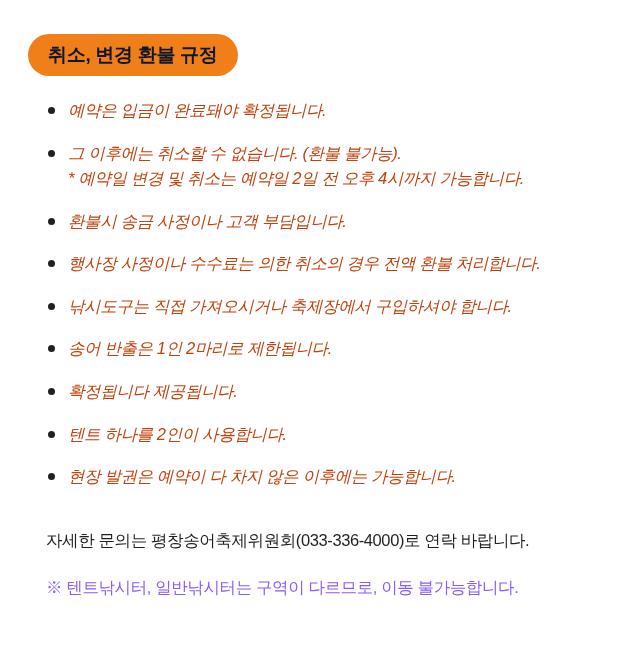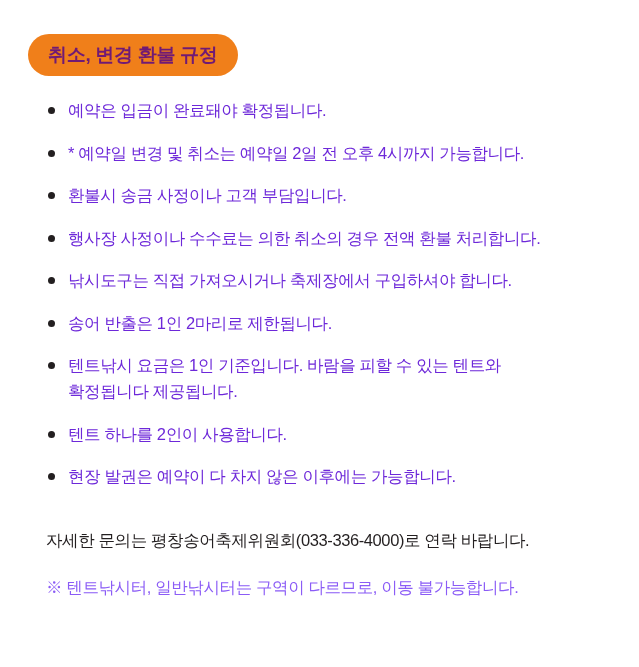--- a/index.html
+++ b/index.html
@@ -17,41 +17,42 @@
   .page {
     position: relative;
     width: 639px;
     height: 667px;
     box-sizing: border-box;
     padding: 34px 28px 0 28px;
   }
   .badge {
     display: inline-block;
     background: #f07f1a;
-    color: #701a75;
+    color: #0f172a;
     font-size: 19px;
     font-weight: bold;
     letter-spacing: -0.3px;
     line-height: 1;
     padding: 11px 20px 12px 20px;
     border-radius: 22px;
   }
   .rules {
     list-style: none;
     margin: 22px 0 0 0;
     padding: 0 0 0 18px;
   }
   .rules li {
     position: relative;
     padding-left: 22px;
     margin-bottom: 17px;
     font-size: 16.5px;
     line-height: 1.55;
     letter-spacing: -0.4px;
-    color: #6d28d9;
+    color: #c2410c;
+    font-style: italic;
   }
   .rules li::before {
     content: "";
     position: absolute;
     left: 2px;
     top: 9px;
     width: 7px;
     height: 7px;
     border-radius: 50%;
     background: #231f20;
@@ -82,36 +83,36 @@
 
 <div class="page">
 
   <div class="badge">취소, 변경 환불 규정</div>
 
   <ul class="rules">
     <li>
       <span class="line">예약은 입금이 완료돼야 확정됩니다.</span>
     </li>
     <li>
+      <span class="line indent">그 이후에는 취소할 수 없습니다. (환불 불가능).</span>
       <span class="line indent">* 예약일 변경 및 취소는 예약일 2일 전 오후 4시까지 가능합니다.</span>
     </li>
     <li>
       <span class="line">환불시 송금 사정이나 고객 부담입니다.</span>
     </li>
     <li>
       <span class="line">행사장 사정이나 수수료는 의한 취소의 경우 전액 환불 처리합니다.</span>
     </li>
     <li>
       <span class="line">낚시도구는 직접 가져오시거나 축제장에서 구입하셔야 합니다.</span>
     </li>
     <li>
       <span class="line">송어 반출은 1인 2마리로 제한됩니다.</span>
     </li>
     <li>
-      <span class="line">텐트낚시 요금은 1인 기준입니다. 바람을 피할 수 있는 텐트와</span>
       <span class="line indent">확정됩니다 제공됩니다.</span>
     </li>
     <li>
       <span class="line">텐트 하나를 2인이 사용합니다.</span>
     </li>
     <li>
       <span class="line">현장 발권은 예약이 다 차지 않은 이후에는 가능합니다.</span>
     </li>
   </ul>
 

